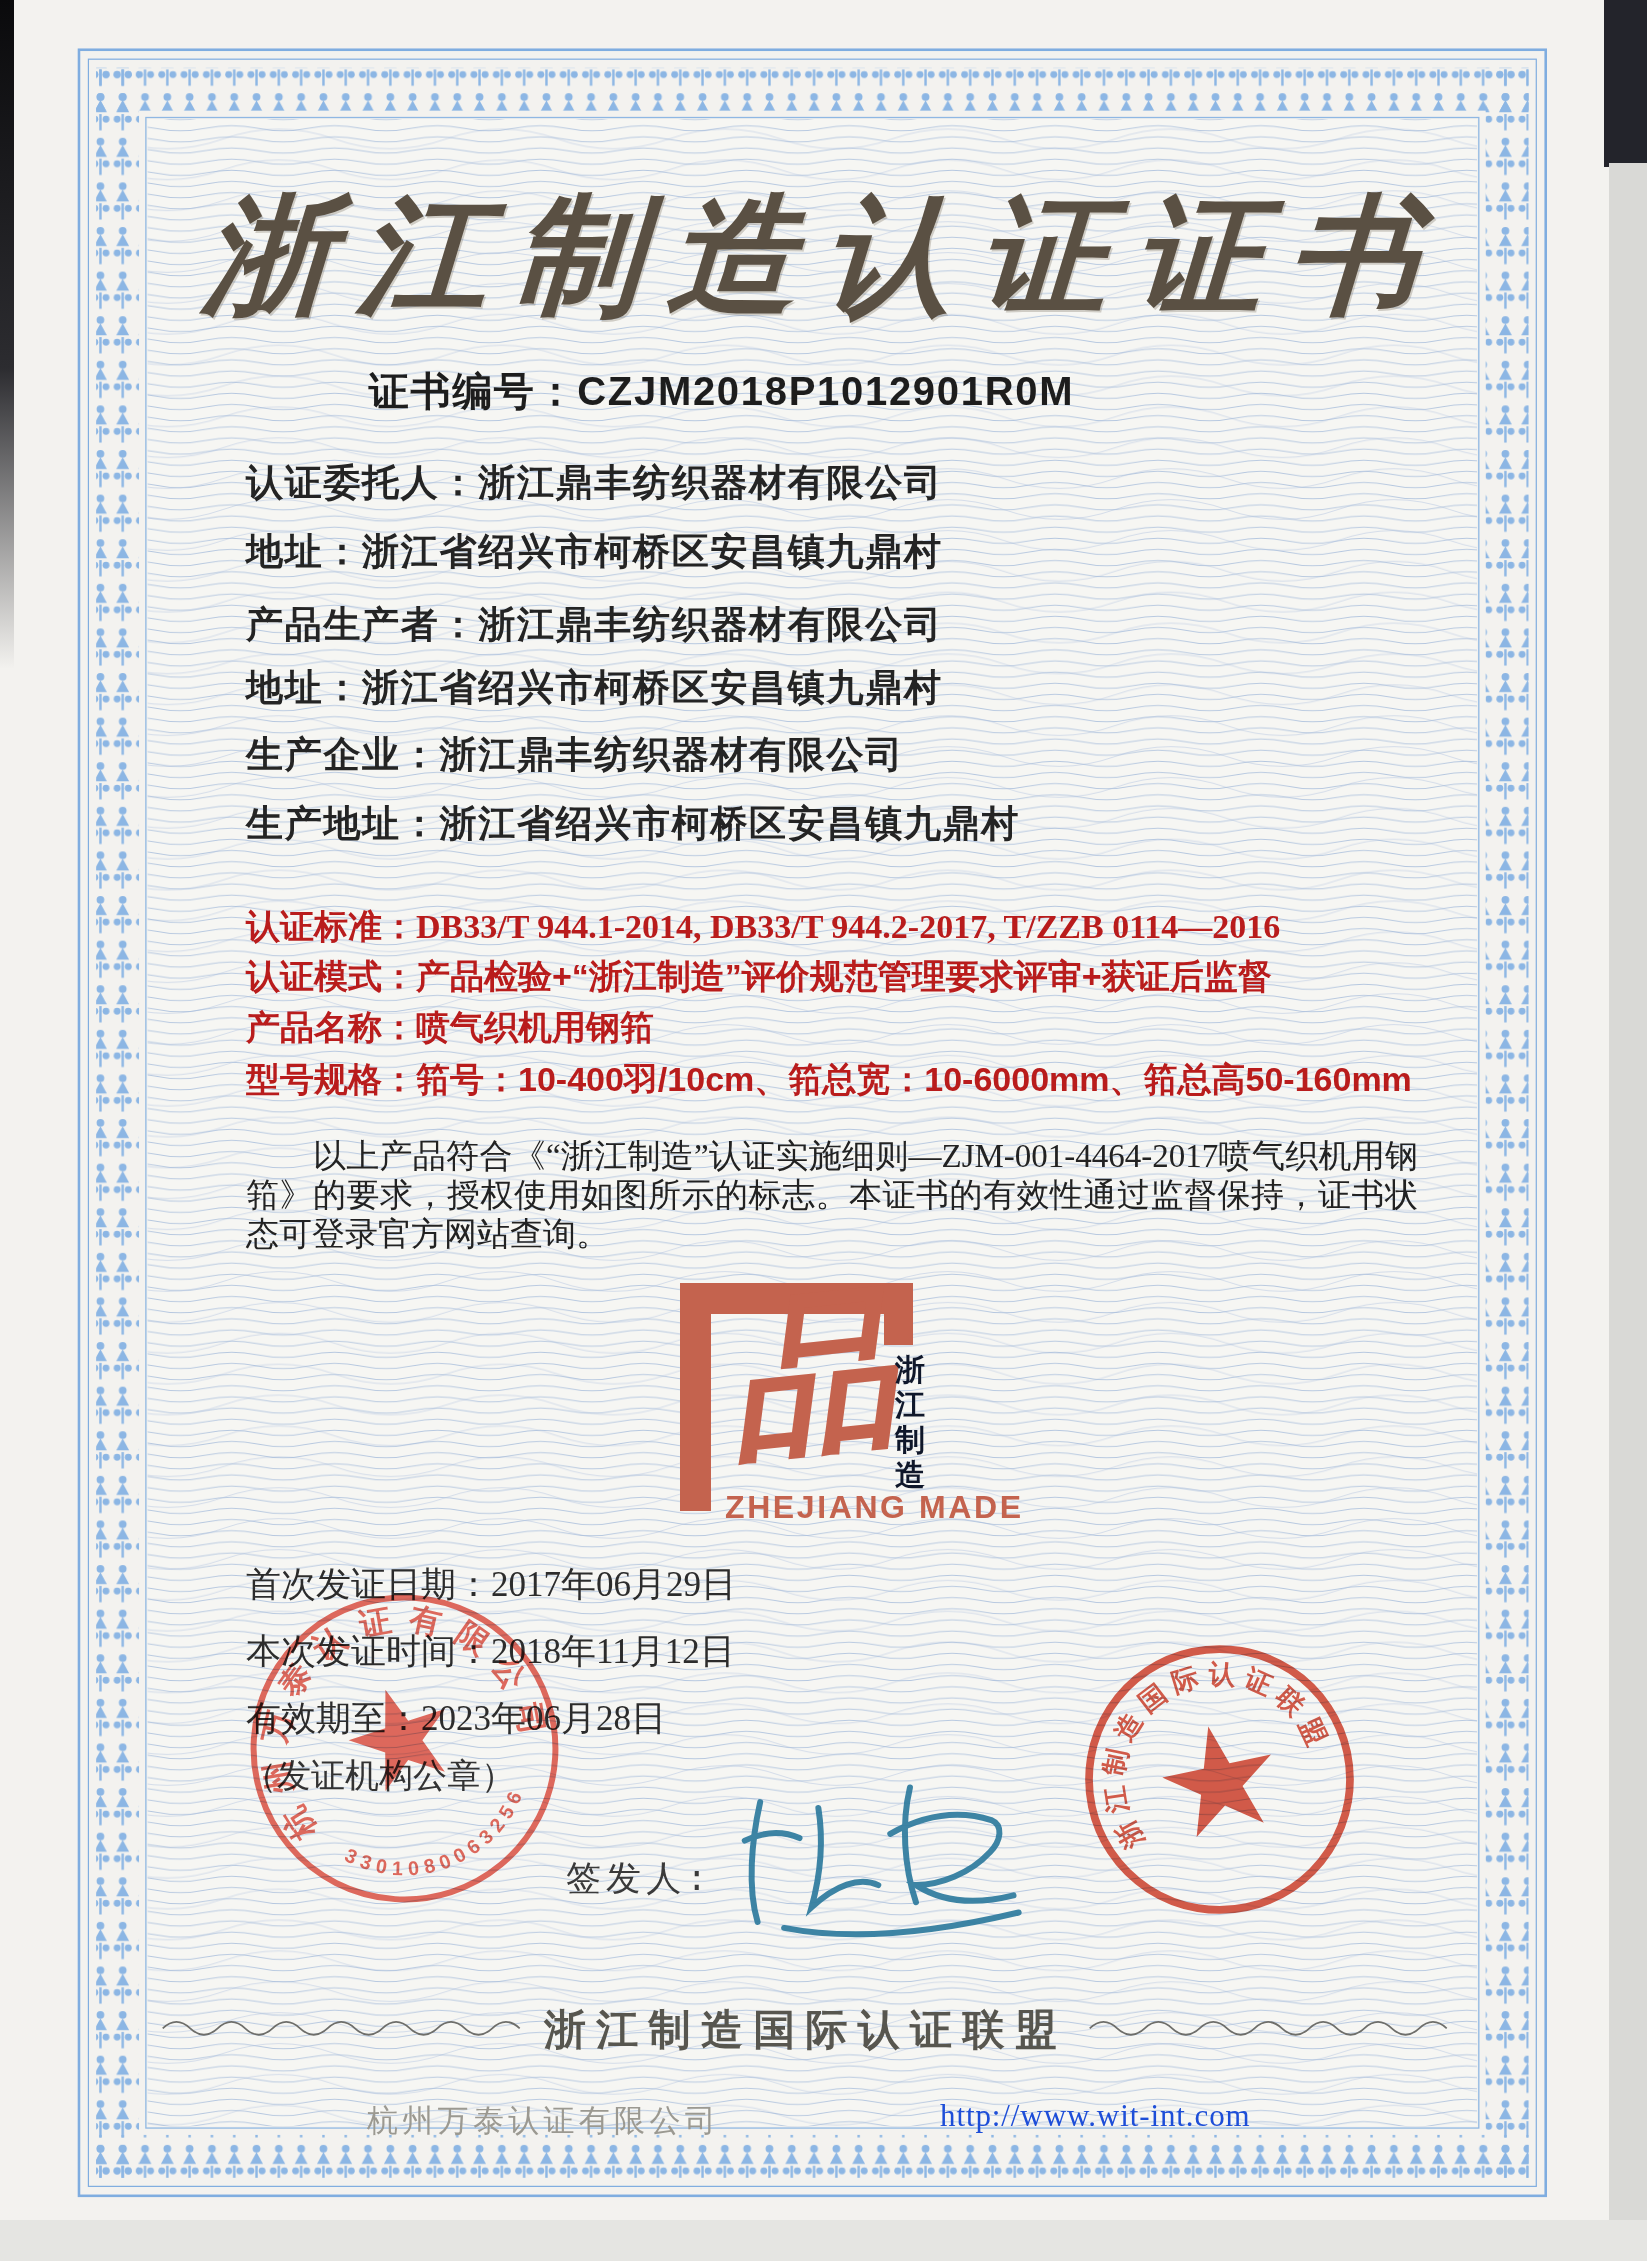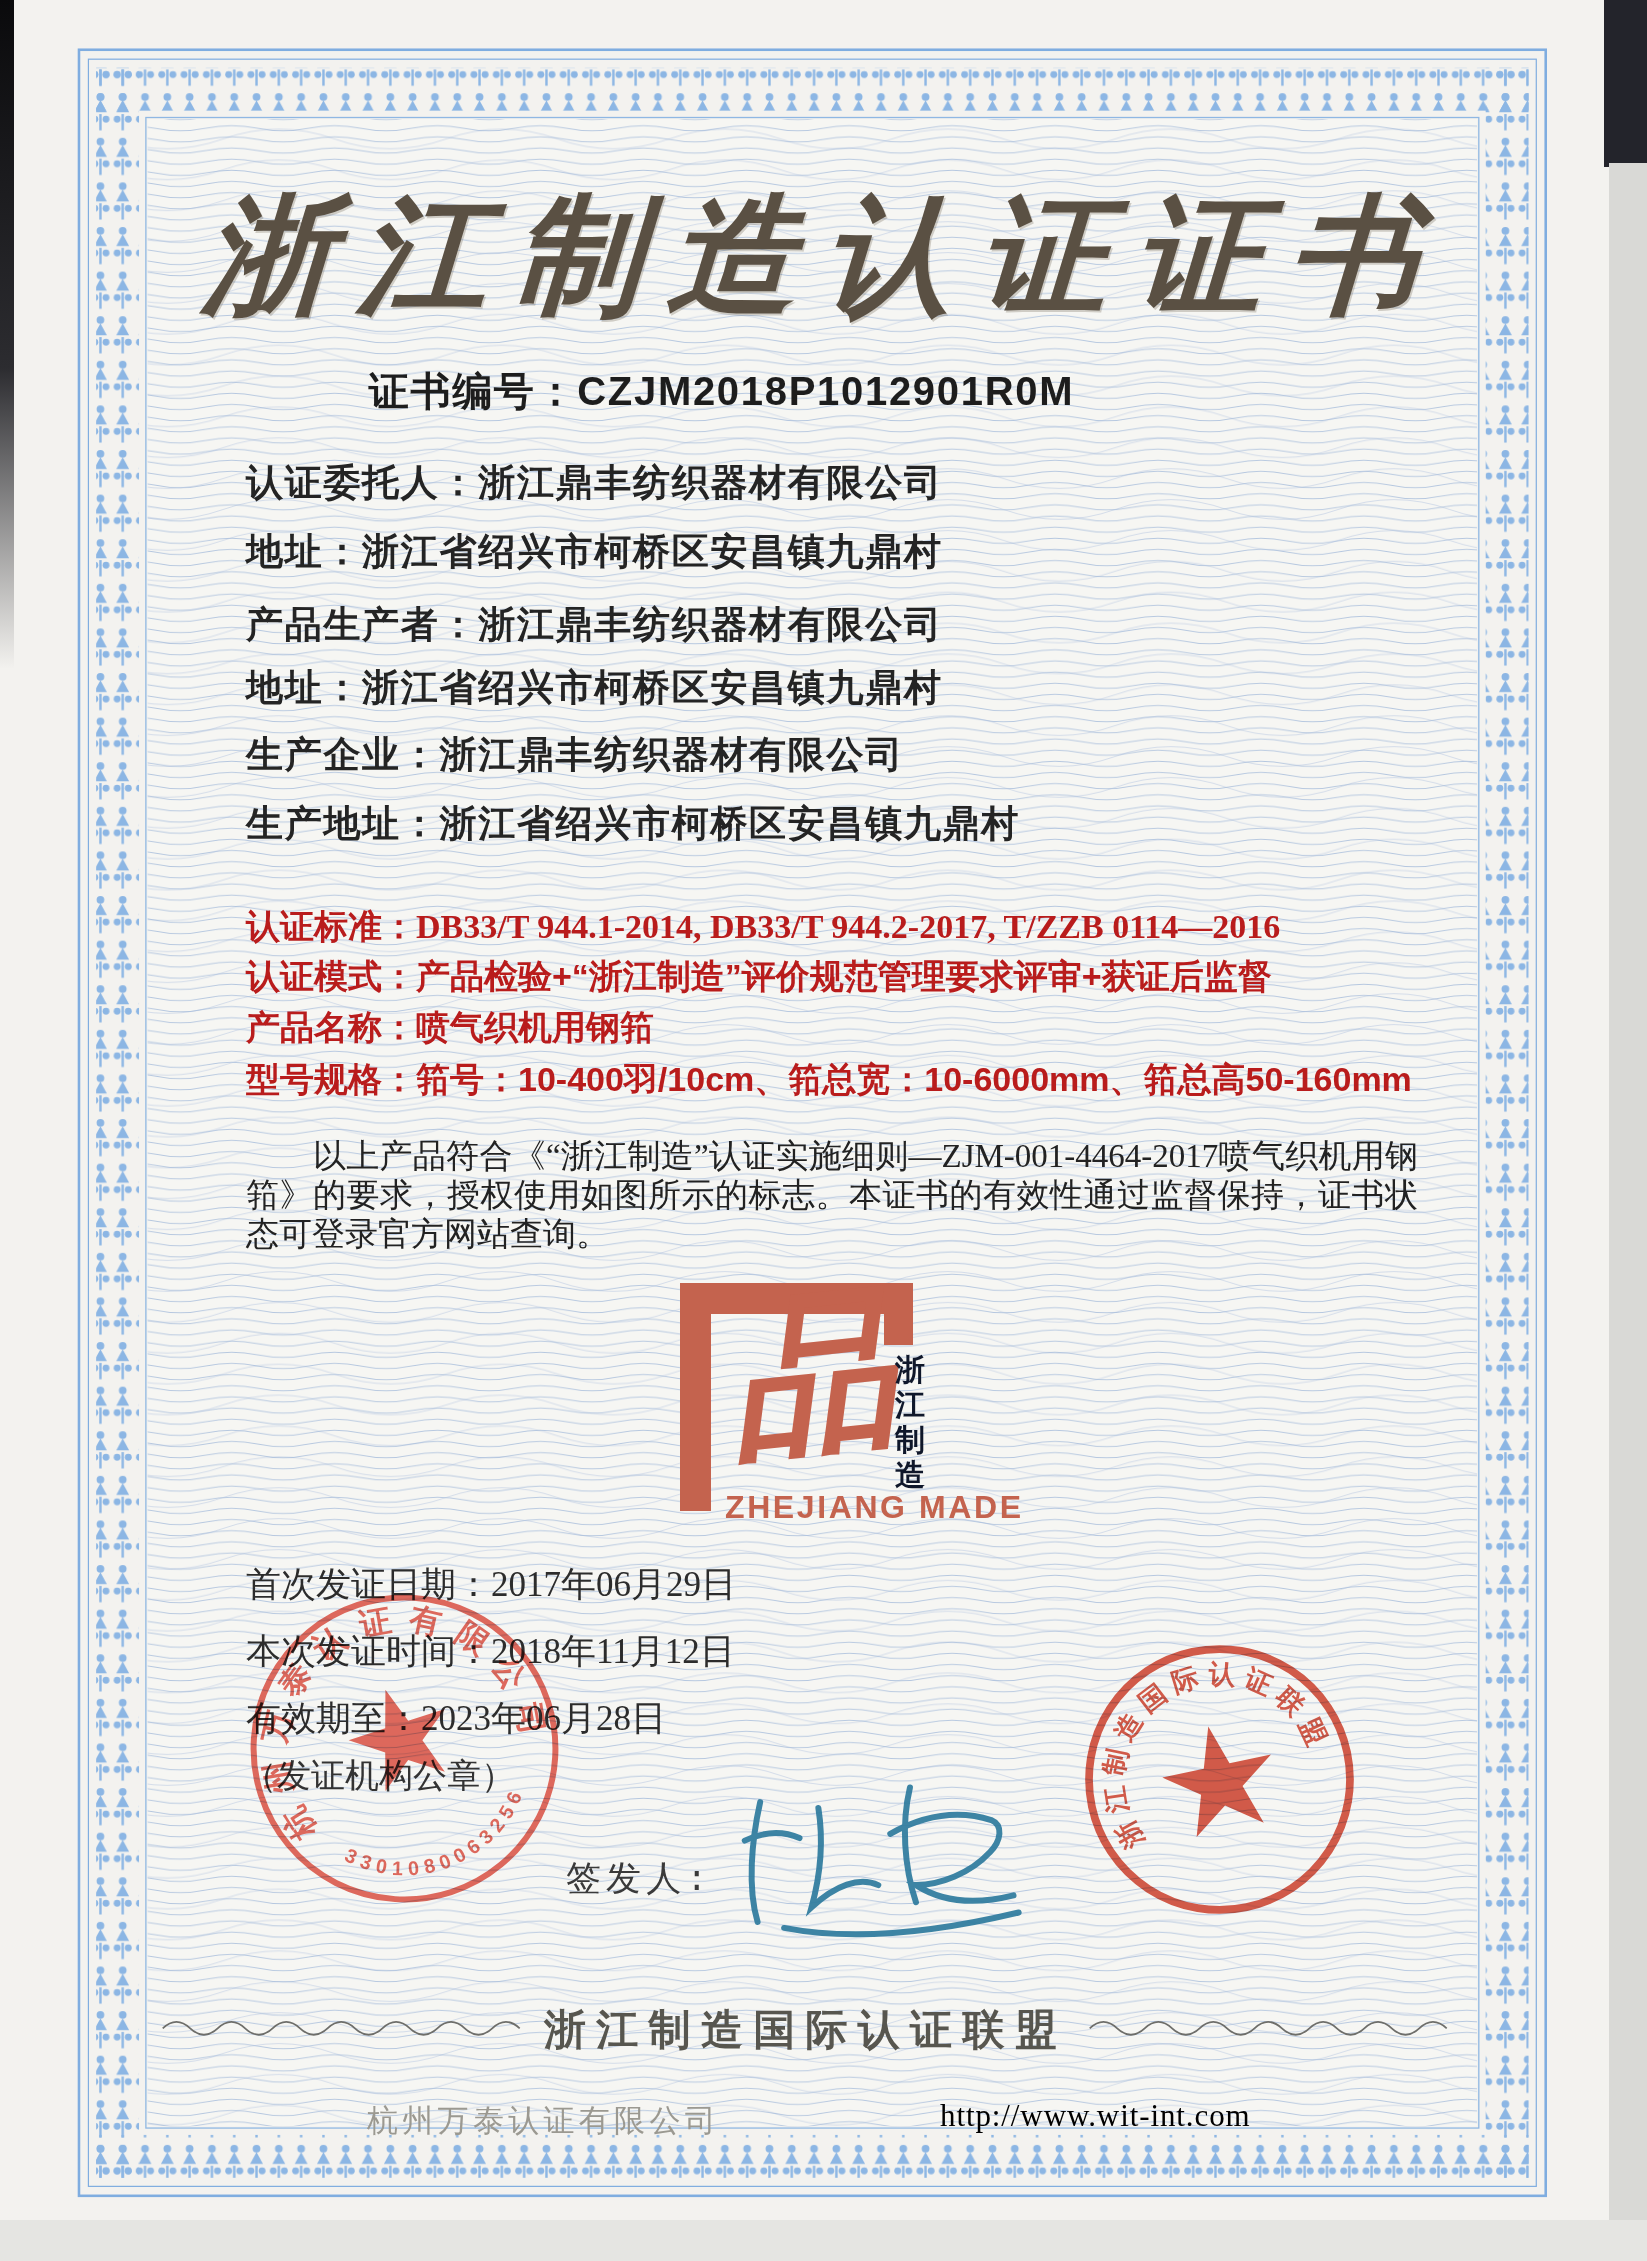--- a/index.html
+++ b/index.html
@@ -20,21 +20,21 @@
   .specline{left:246px;font-size:34px;font-weight:700;color:#b91c1c;white-space:nowrap;}
   .spec-val{font-family:"Liberation Serif",serif;font-weight:600;}
   .para{left:246px;top:1137px;width:1172px;font-family:"Liberation Serif",serif;font-size:33px;
         line-height:39px;color:#222;text-indent:67px;text-align:justify;}
   .dateline{left:246px;font-family:"Liberation Serif",serif;font-size:35px;color:#2c2c2c;white-space:nowrap;}
   .sealnote{left:243px;top:1753px;font-family:"Liberation Serif",serif;font-size:34px;color:#333;}
   .issuer{left:566px;top:1855px;font-family:Liberation Mono, monospace;font-size:35px;color:#3a3a3a;letter-spacing:5.1px;}
   .league{left:0;top:2002px;width:1611px;text-align:center;font-size:42px;font-weight:700;
           color:#57564f;letter-spacing:10.3px;}
   .footer-co{left:367px;top:2100px;font-size:31px;color:#9b9991;letter-spacing:4.3px;}
-  .footer-url{left:940px;top:2098px;font-family:"Liberation Serif",serif;font-size:31px;color:#000000;letter-spacing:0.9px;}
+  .footer-url{left:940px;top:2098px;font-family:"Liberation Serif",serif;font-size:31px;color:#1d4ed8;letter-spacing:0.9px;}
   
   .logo{left:680px;top:1283px;width:259px;height:250px;}
   .logo .bar{position:absolute;background:#c4634e;}
   .logo .mark{position:absolute;left:50px;top:6.9px;width:154px;font-family:"Liberation Serif",serif;
               font-style:italic;font-weight:700;font-size:165px;line-height:172px;color:#c4634e;
               transform:rotate(-6deg) scaleY(1.05);}
   .logo .side{position:absolute;left:209px;top:69px;width:36px;font-size:30px;line-height:35px;
               font-weight:700;color:#0f172a;word-break:break-all;text-align:right;}
   .logo .cap{position:absolute;left:45px;top:206px;width:214px;font-size:32px;font-weight:700;
              letter-spacing:2.6px;color:#c4634e;white-space:nowrap;}

